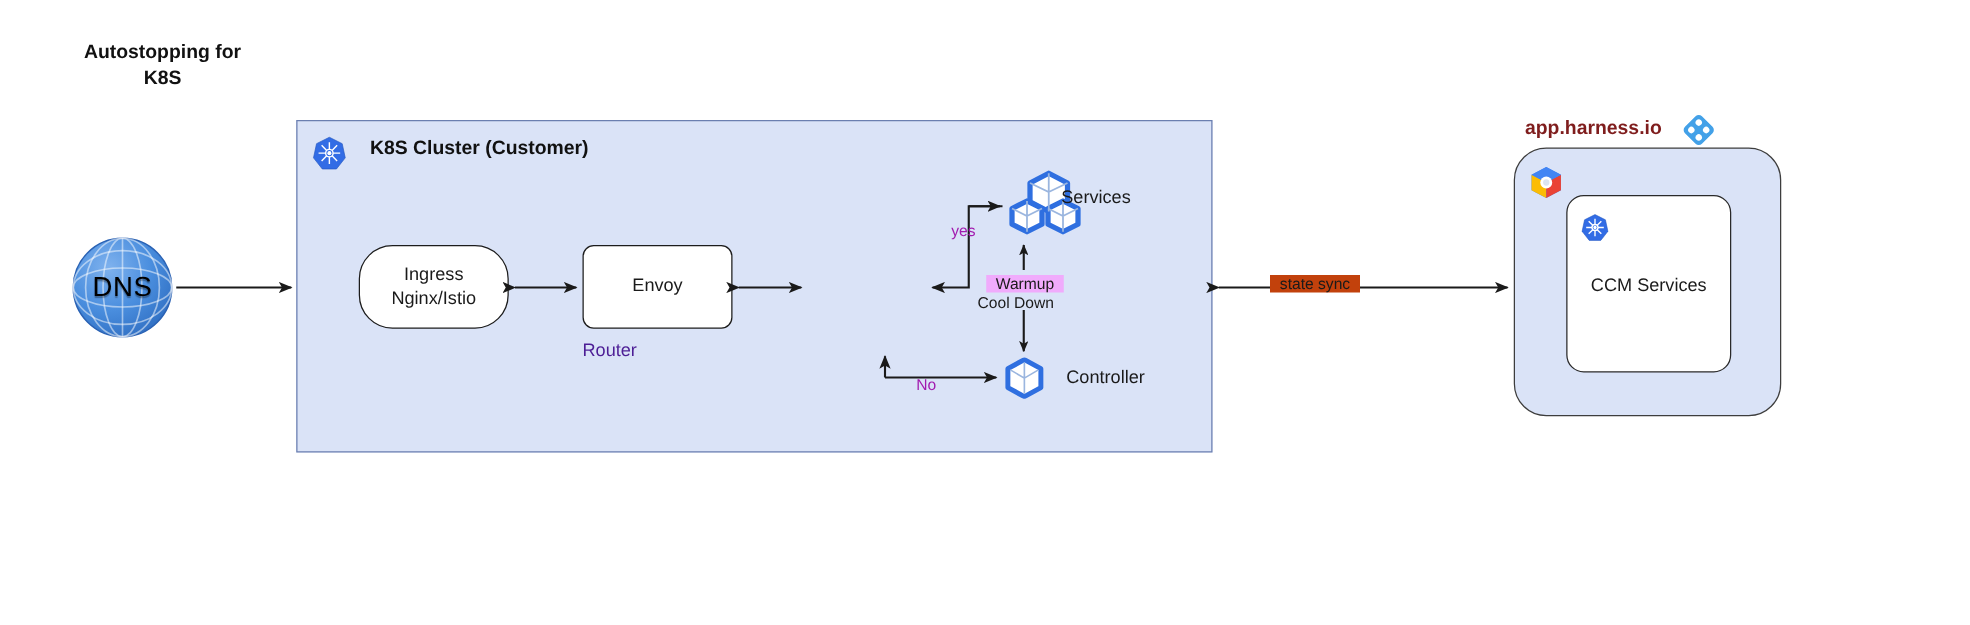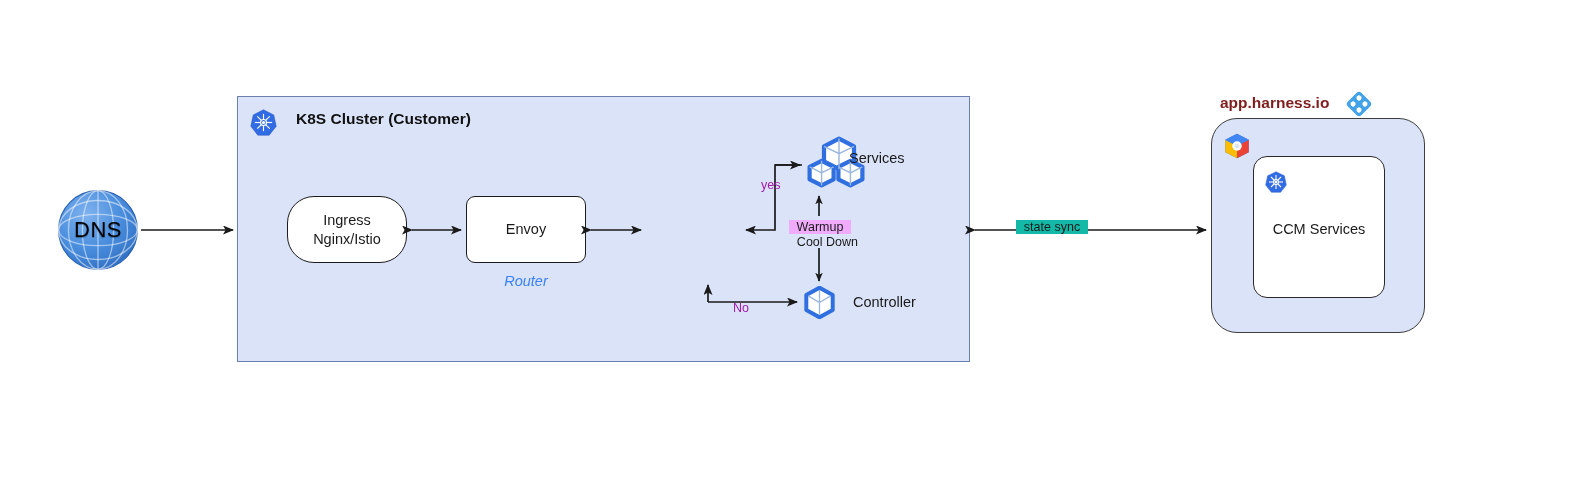--- a/index.html
+++ b/index.html
@@ -58,21 +58,21 @@
     display: flex; align-items: center; justify-content: center;
     text-align: center;
     font-size: 14.5px; color: #1a1a1a;
     line-height: 1.3;
     white-space: pre-line;
   }
   #ingress-box { left: 287px; top: 196px; width: 120px; height: 67px; border-radius: 27px; }
   #envoy-box   { left: 466px; top: 196px; width: 120px; height: 67px; }
   #router-label {
     left: 466px; top: 273px; width: 120px;
-    text-align: center; font-size: 14.5px; color: #3b82f6; font-style: italic;
+    font-size: 14.5px; color: #4c1d95;
   }
 
   
   #decision-wrap { left: 645px; top: 179px; width: 96px; height: 101px; }
   #decision-text {
     position: absolute; left: 0; top: 0; width: 96px; height: 101px;
     display: flex; align-items: center; justify-content: center;
     text-align: center; font-size: 13.5px; color: #1a1a1a;
     line-height: 1.25; white-space: pre-line;
   }
@@ -89,26 +89,26 @@
     white-space: nowrap;
   }
   #label-yes { left: 761px; top: 178px; }
   #label-no  { left: 733px; top: 301px; }
   #label-warmup {
     left: 789px; top: 220px; width: 62px; text-align: center;
     background: #f0abfc; padding: 0 1px;
     font-size: 12.5px; color: #1a1a1a;
   }
   #label-cooldown {
-    left: 782px; top: 235px; width: 76px; text-align: right;
+    left: 782px; top: 235px; width: 76px; text-align: left;
     font-size: 12.5px; color: #1a1a1a;
   }
   #label-statesync {
     left: 1016px; top: 220px; width: 72px; text-align: center;
-    background: #14b8a6; font-size: 12.5px; color: #1a1a1a;
+    background: #c2410c; font-size: 12.5px; color: #1a1a1a;
   }
 
   
   #harness-label {
     left: 1220px; top: 94px;
     font-size: 15.5px; font-weight: bold; color: #7f1d1d; white-space: nowrap; text-align: right;
   }
   #harness-logo { left: 1344px; top: 89px; width: 30px; height: 30px; }
   #harness-box {
     left: 1211px; top: 118px; width: 214px; height: 215px;
@@ -129,20 +129,22 @@
     font-size: 14.5px; color: #1a1a1a;
   }
 
   #edges { position: absolute; left: 0; top: 0; width: 1576px; height: 500px; pointer-events: none; }
 </style>
 </head>
 <body>
 
 <div id="stage">
 
+  <div class="abs" id="diagram-title">Autostopping for
+K8S</div>
 
   <div class="abs" id="cluster-box"></div>
 
   <div class="abs" id="cluster-k8s-icon">
     <svg viewBox="0 0 100 100" width="27" height="27">
       <polygon points="50,3 88,22 97,64 71,97 29,97 3,64 12,22" fill="#326ce5" stroke="#2558c0" stroke-width="2"></polygon>
       <g fill="none" stroke="#ffffff" stroke-width="4.2">
         <circle cx="50" cy="50" r="11"></circle>
         <line x1="50" y1="39" x2="50" y2="18"></line>
         <line x1="50" y1="61" x2="50" y2="82"></line>

